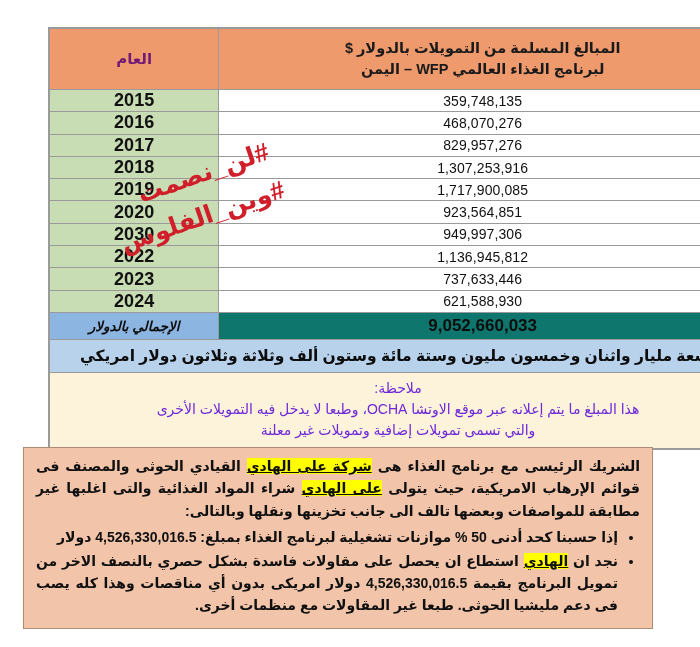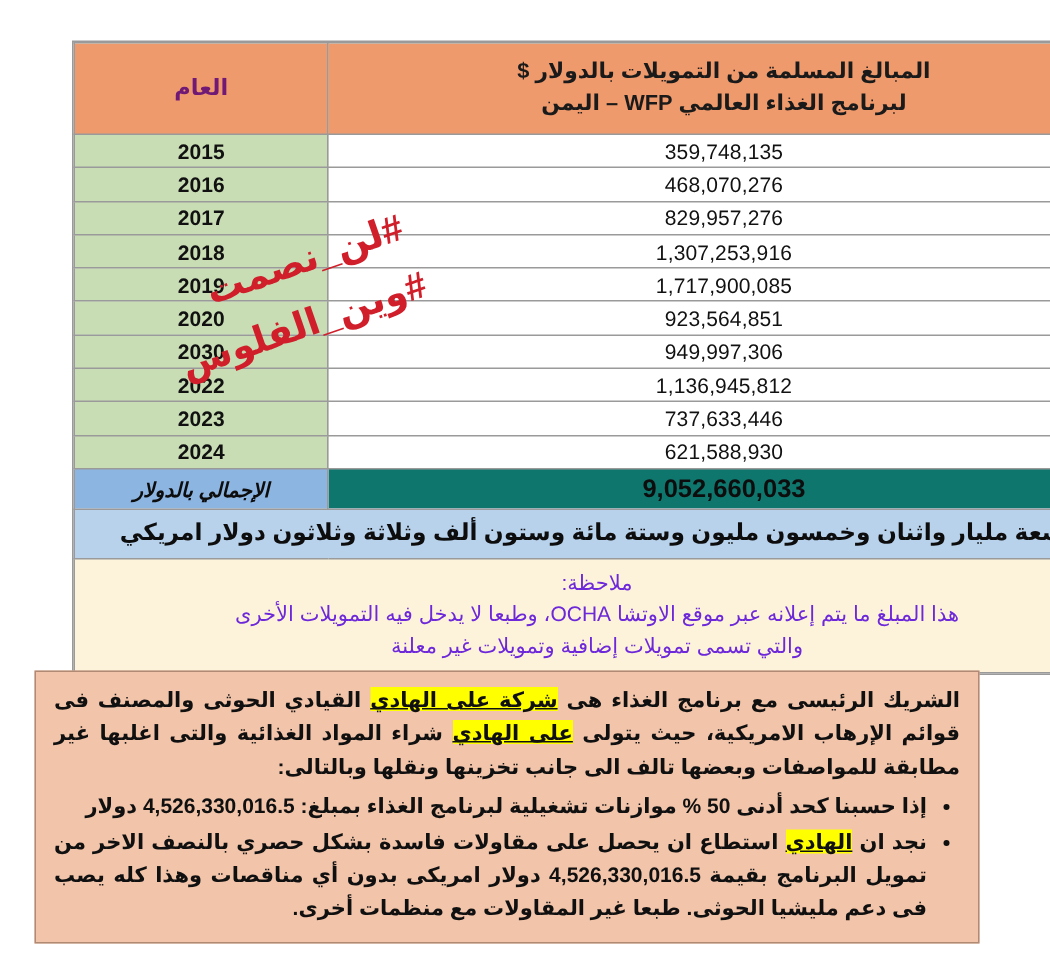--- a/index.html
+++ b/index.html
@@ -69,21 +69,21 @@
     color: #111111;
     font-size: 14px;
     height: 21.3px;
     letter-spacing: 0.1px;
     direction: ltr;
   }
   td.year {
     background: #c8ddb4;
     color: #111111;
     font-weight: bold;
-    font-size: 14px;
+    font-size: 18px;
     height: 21.3px;
     direction: ltr;
   }
 
   td.total-amount {
     background: #0f766e;
     color: #0d0d0d;
     font-weight: bold;
     font-size: 17px;
     height: 26px;

